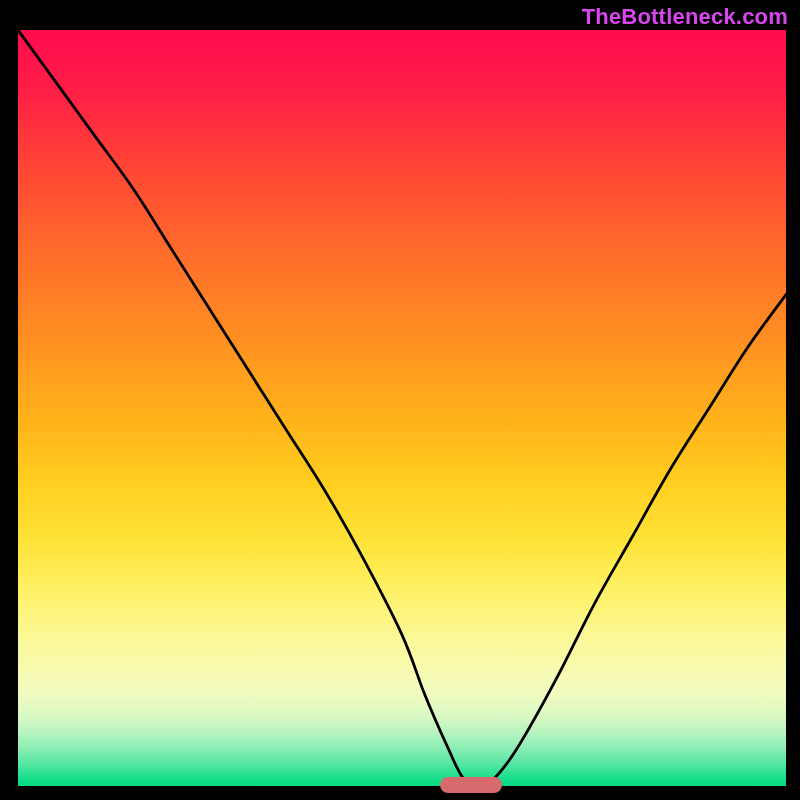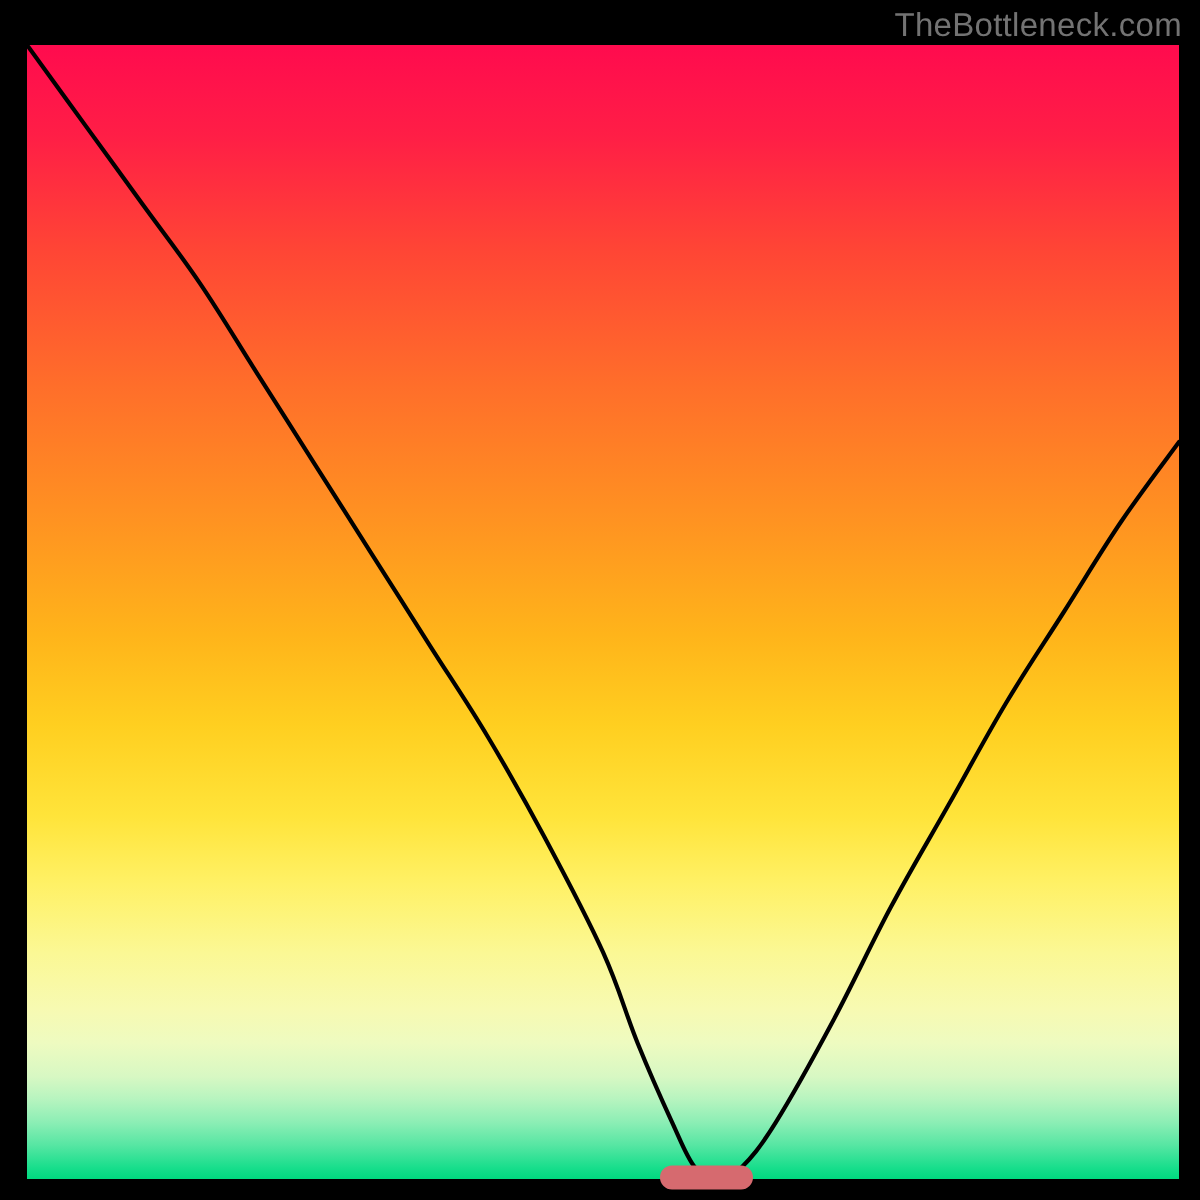--- a/index.html
+++ b/index.html
@@ -15,22 +15,22 @@
     position: relative;
     width: 800px;
     height: 800px;
     background: #000;
   }
   .watermark {
     position: absolute;
     top: 4px;
     right: 12px;
     font-size: 22px;
-    font-weight: 400;
-    color: #737373;
+    font-weight: 700;
+    color: #d946ef;
     letter-spacing: 0.2px;
     z-index: 30;
     user-select: none;
   }
   .plot-outer {
     position: absolute;
     left: 18px;
     top: 30px;
     width: 768px;
     height: 756px;

